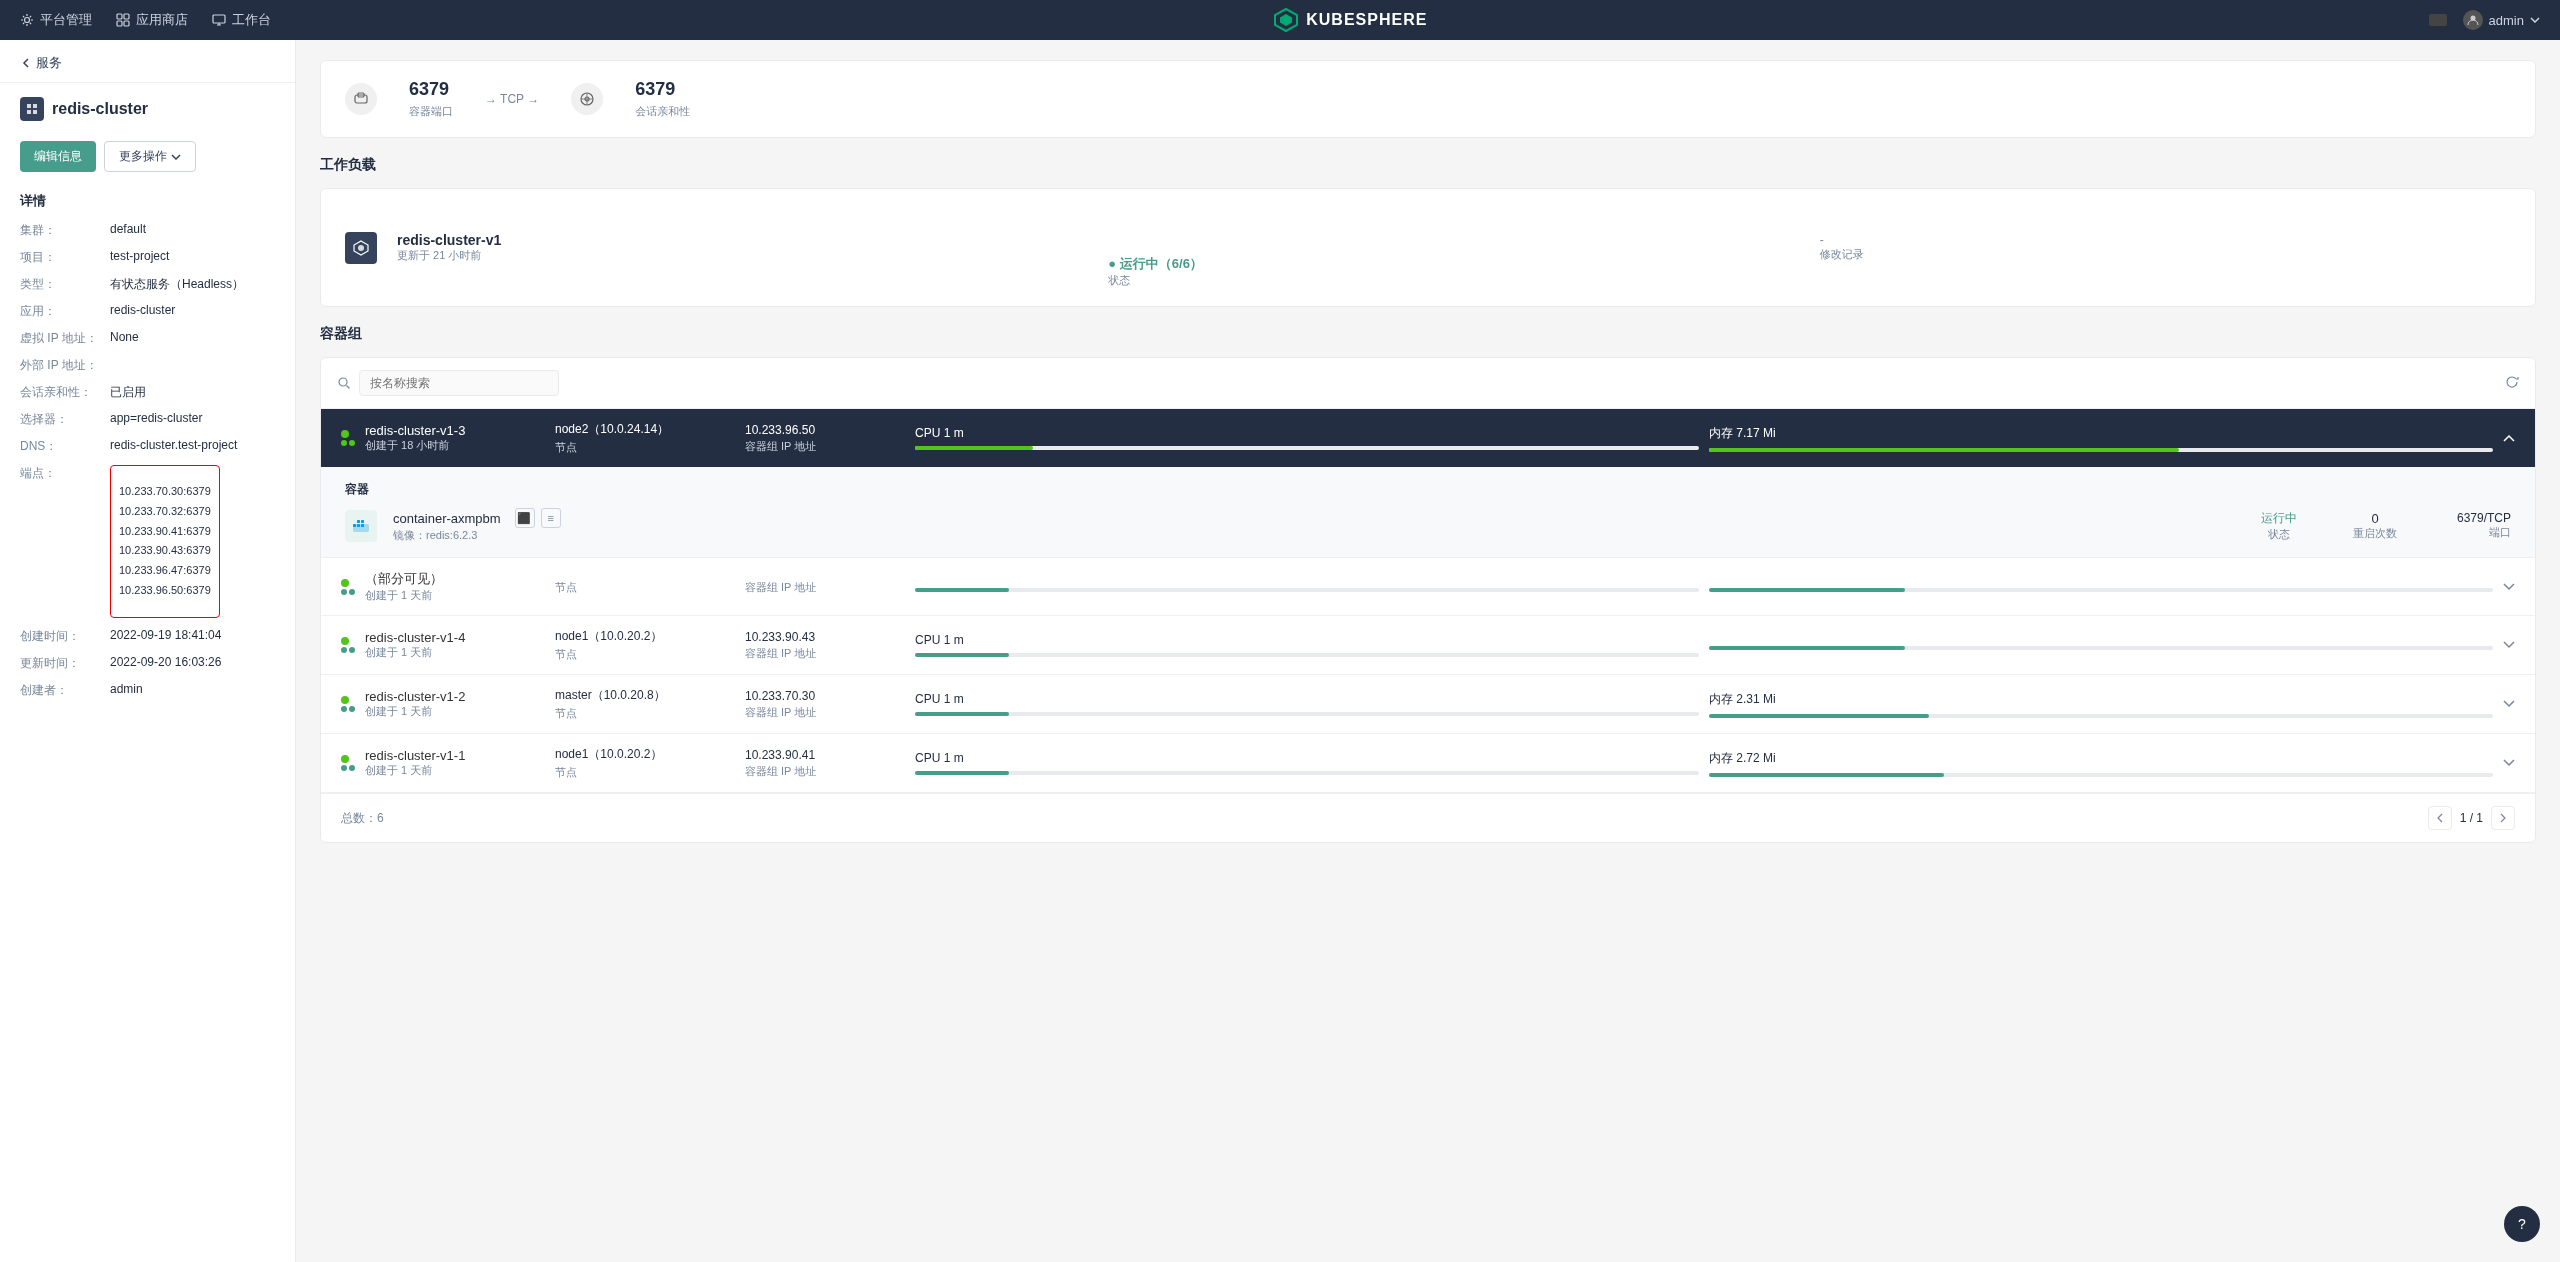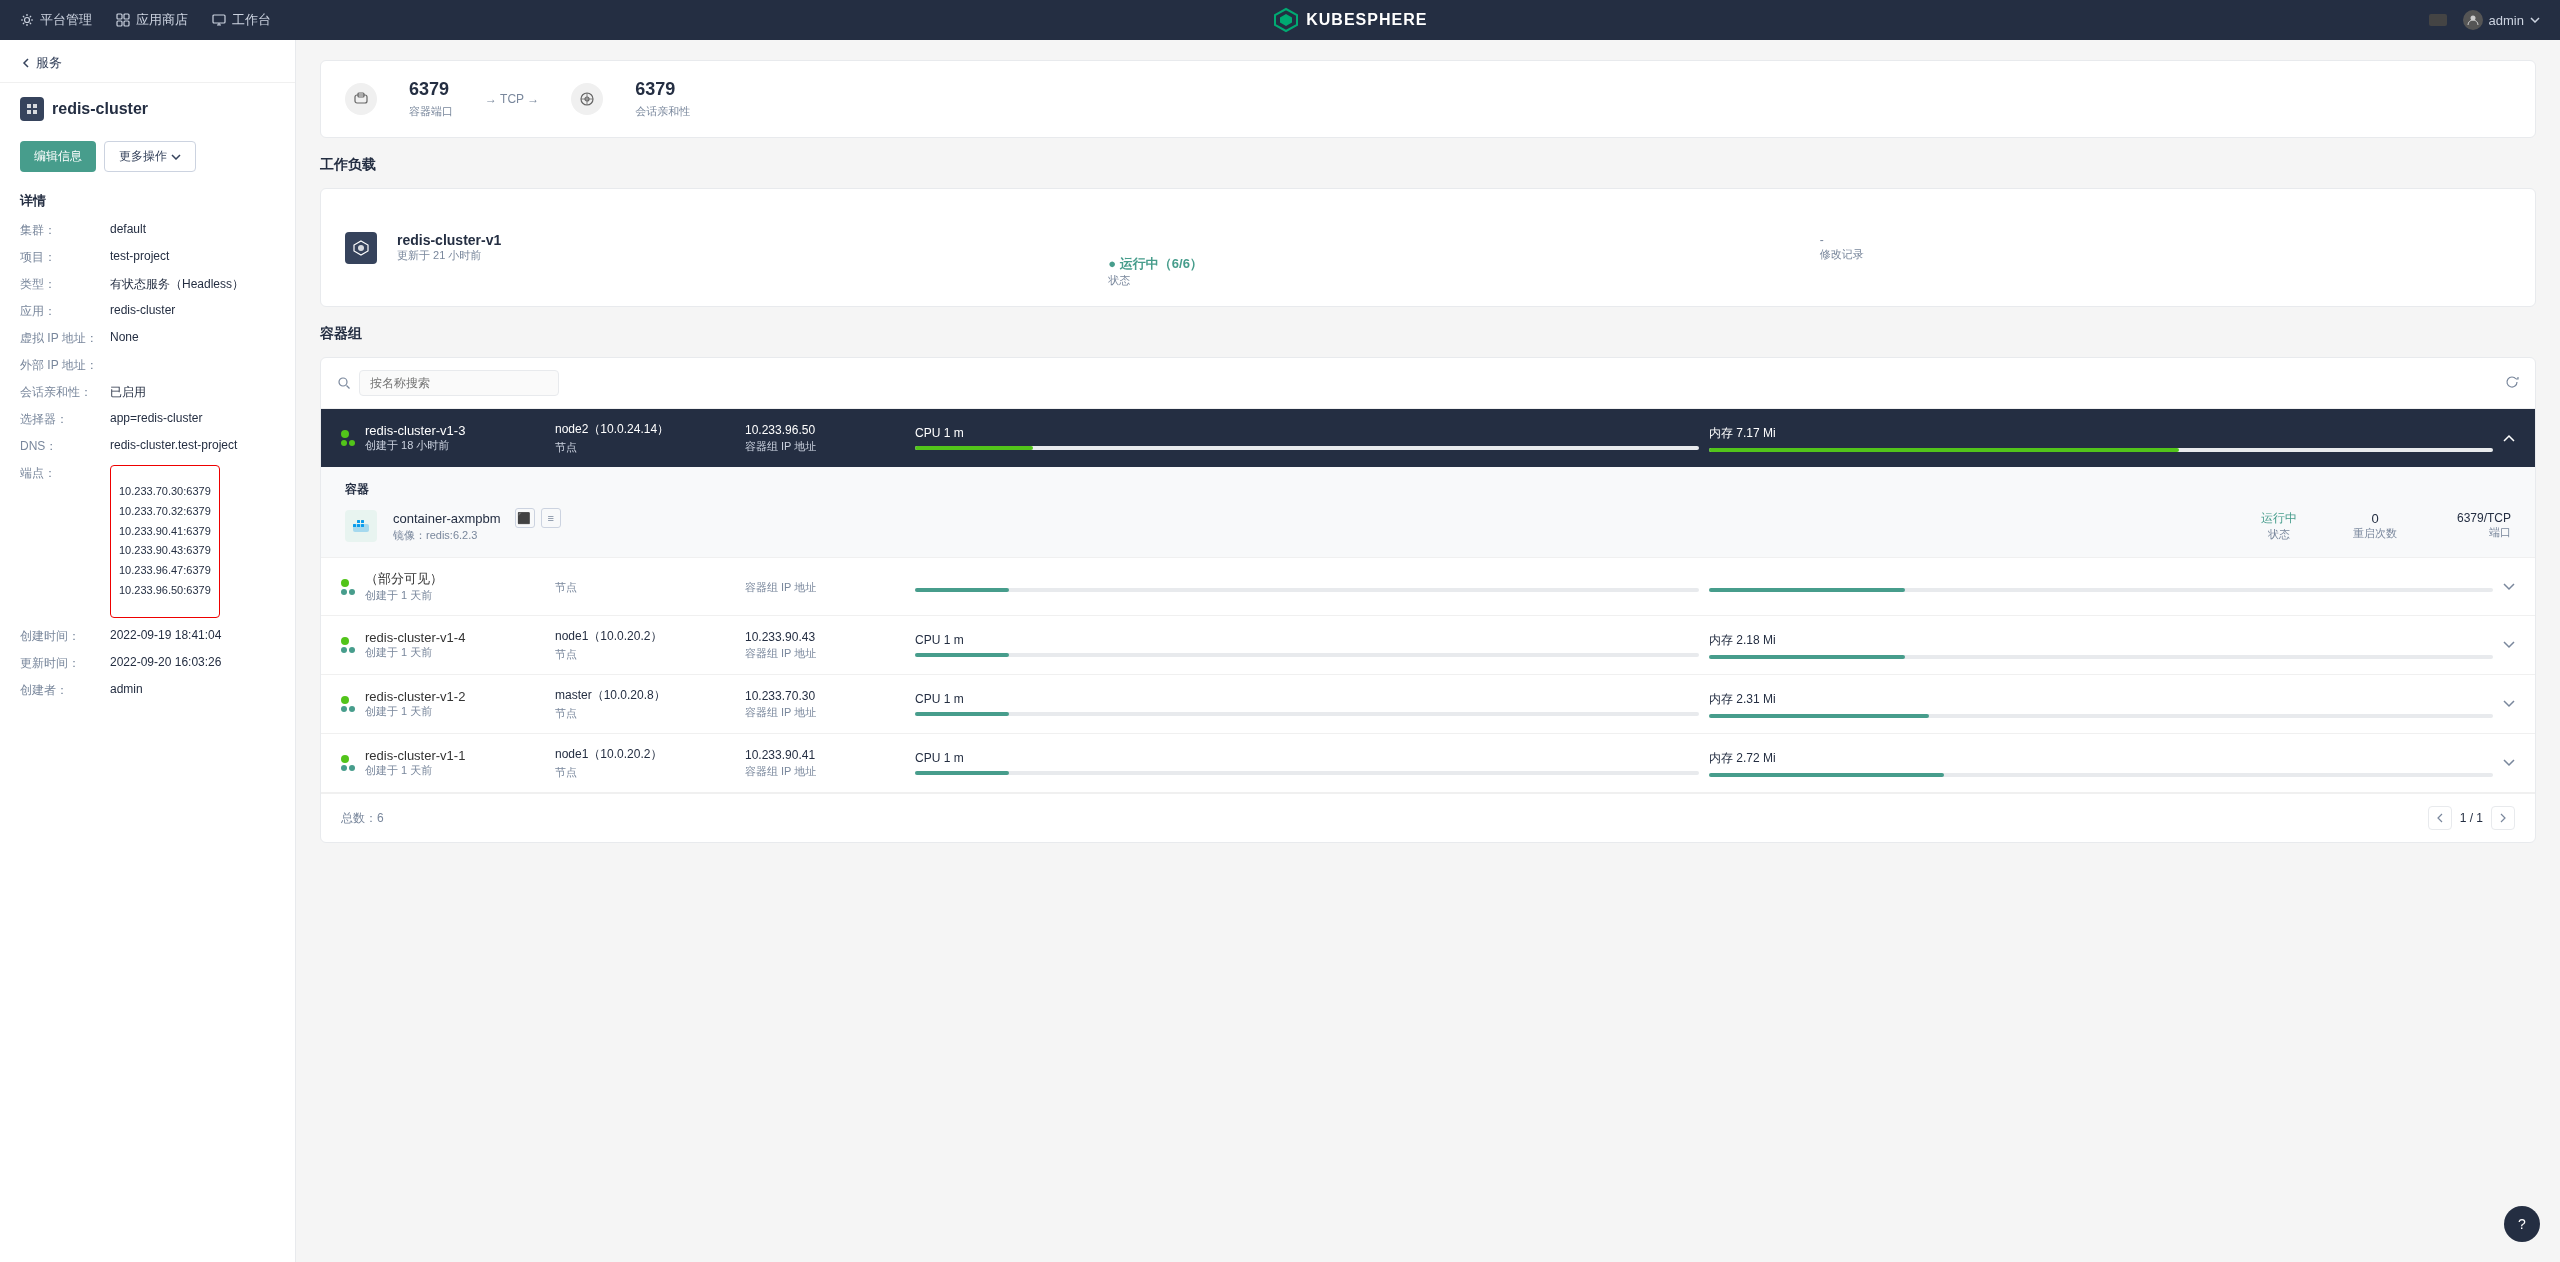--- a/index.html
+++ b/index.html
@@ -484,21 +484,20 @@
           <div style="font-size:12px;color:#242e42;">10.233.90.43</div>
           <div class="col-label">容器组 IP 地址</div>
         </div>
         <div class="pod-cpu-col">
           <div style="font-size:12px;color:#242e42;">CPU 1 m</div>
           <div class="progress-bar">
               <div class="progress-fill" style="width:12%;"></div>
             </div>
         </div>
         <div class="pod-mem-col">
-          <div style="font-size:12px;color:#242e42;">内存 2.18 Mi</div>
           <div class="progress-bar">
               <div class="progress-fill" style="width:25%;"></div>
             </div>
         </div>
         <div class="expand-icon">
           <svg width="12" height="8" viewBox="0 0 12 8">
               <path d="M1 1l5 5 5-5" stroke="#79879c" stroke-width="1.5" fill="none"></path>
             </svg>
         </div>
       </div>

